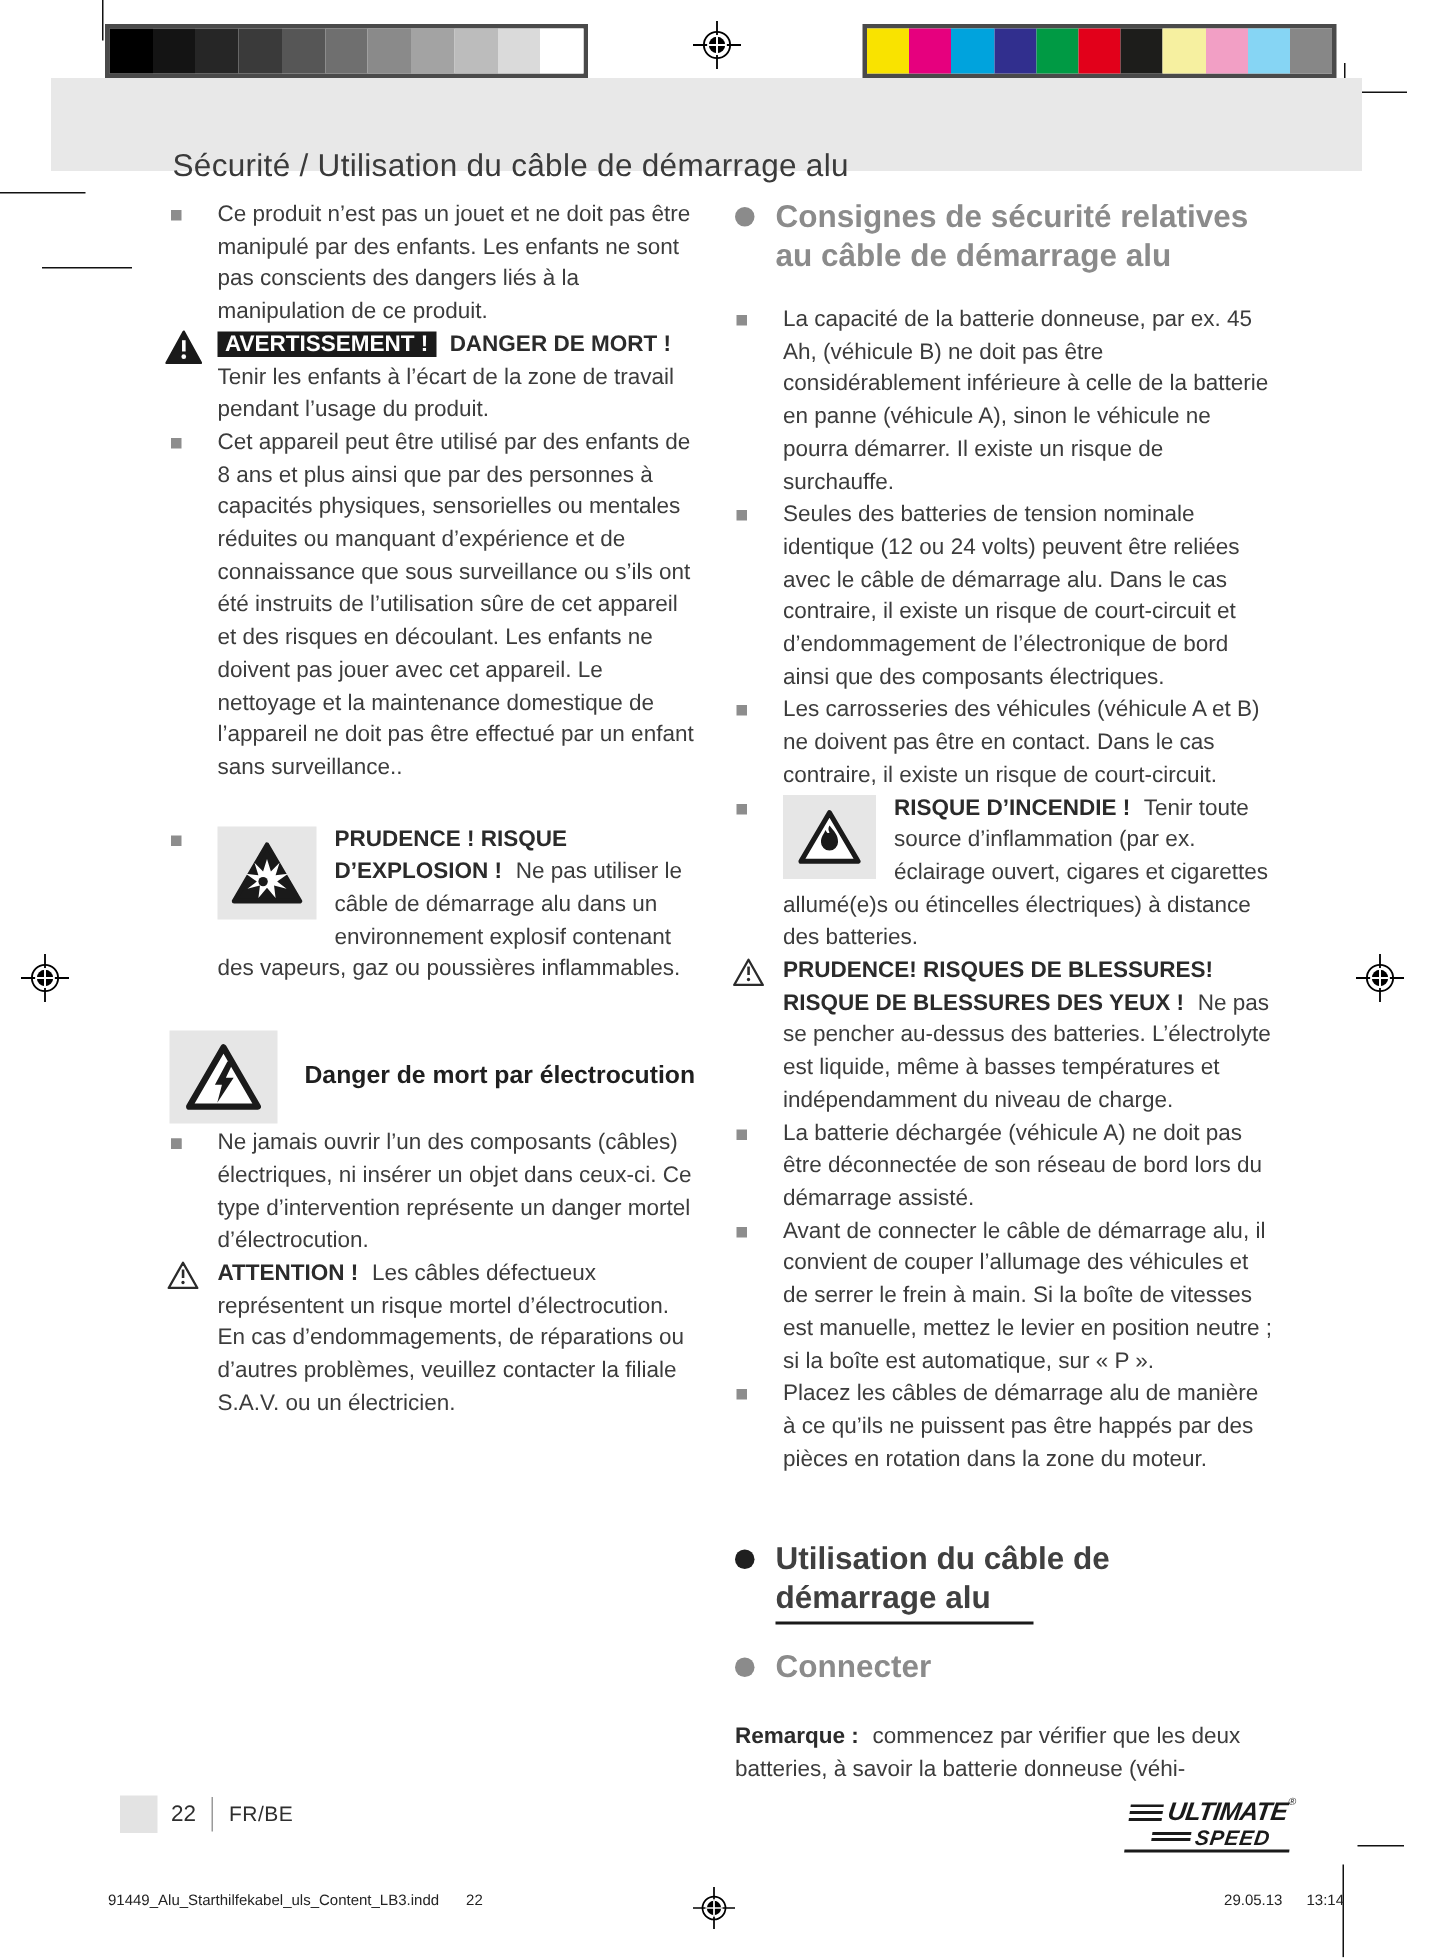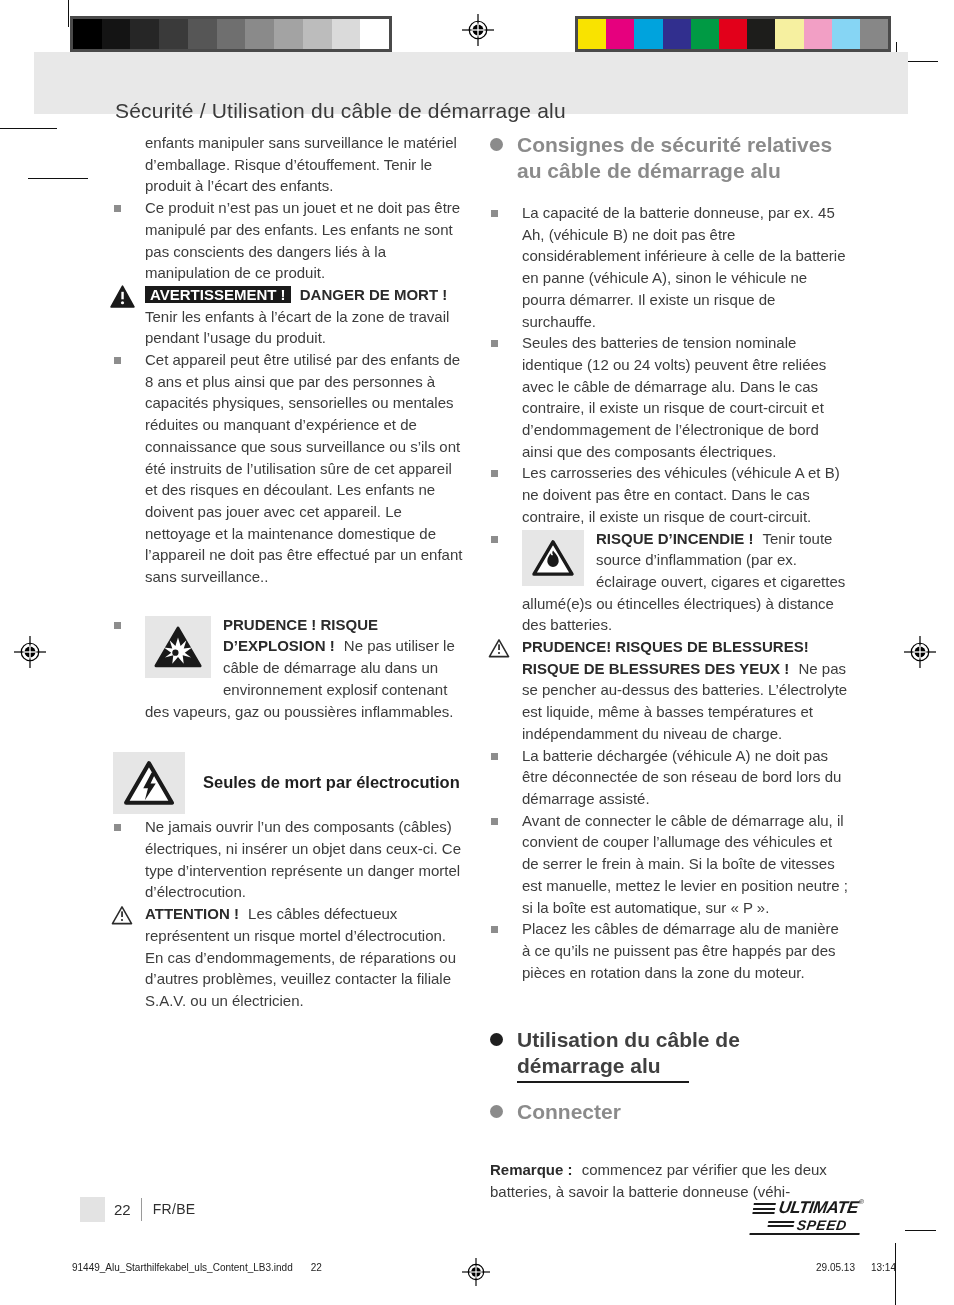--- a/index.html
+++ b/index.html
@@ -36,21 +36,21 @@
   .black-head{color:#404040;}
   .black-head .dot{background:#1f1f1f;}
   .head-underline{display:inline-block;border-bottom:2px solid #1a1a1a;padding-right:28px;padding-bottom:2px;}
   .electro-head{display:flex;align-items:center;margin-top:30px;}
   .electro-head .icon-frame{flex:0 0 72px;height:62px;background:#e6e6e6;display:flex;align-items:center;justify-content:center;margin-right:18px;}
   .electro-title{font-weight:bold;font-size:16.5px;color:#1f1f1f;}
   .mt26{margin-top:26px;}
   .mt18{margin-top:18px;}
   .mt44{margin-top:44px;}
   .mt16{margin-top:16px;}
-  .mt22{margin-top:34px;}
+  .mt22{margin-top:22px;}
   .mt2{margin-top:2px;}
   .clearfix::after{content:"";display:block;clear:both;}
   
   .footer-row{position:absolute;left:80px;top:1196px;display:flex;align-items:center;height:26px;}
   .footer-sq{width:25px;height:25px;background:#e3e3e3;margin-right:9px;}
   .footer-page{font-size:15px;color:#2e2e2e;margin-right:10px;}
   .footer-div{width:1px;height:23px;background:#9a9a9a;margin-right:11px;}
   .footer-loc{font-size:14px;color:#2e2e2e;letter-spacing:.3px;}
   
   .uslogo{position:absolute;left:752px;top:1198px;width:110px;transform:skewX(-8deg);}
@@ -150,23 +150,20 @@
   <div class="cropline" style="left:908px;top:61px;width:30px;height:1px;"></div>
   <div class="cropline" style="left:905px;top:1230px;width:31px;height:1px;"></div>
   <div class="cropline" style="left:895px;top:1243px;width:1px;height:62px;"></div>
 
   <div class="header-band">
     <div class="header-title">Sécurité / Utilisation du câble de démarrage alu</div>
   </div>
 
   <div class="col col-left">
 
-    <div class="para">
-      <span>enfants manipuler sans surveillance le matériel d’emballage. Risque d’étouffement. Tenir le produit à l’écart des enfants.</span>
-    </div>
 
     <div class="para">
       <span class="bullet-sq"></span>
       <span>Ce produit n’est pas un jouet et ne doit pas être manipulé par des enfants. Les enfants ne sont pas conscients des dangers liés à la manipulation de ce produit.</span>
     </div>
 
     <div class="para">
       <span class="tri-marker">
         <svg width="25" height="23" viewBox="0 0 24 22">
             <path d="M12 1 L23 21 H1 Z" fill="#1a1a1a" stroke="#1a1a1a" stroke-width="1.5" stroke-linejoin="round"></path>
@@ -197,21 +194,21 @@
       <span>Ne pas utiliser le câble de démarrage alu dans un environnement explosif contenant des vapeurs, gaz ou poussières inflammables.</span>
     </div>
 
     <div class="electro-head">
       <span class="icon-frame">
         <svg width="52" height="46" viewBox="0 0 50 44">
             <path d="M25 3 L47 41 H3 Z" fill="#fff" stroke="#1a1a1a" stroke-width="4" stroke-linejoin="round"></path>
             <polygon points="27.5,12 19.5,27 24,27 21,38.5 31.5,22.5 26.5,22.5 31.5,12" fill="#1a1a1a"></polygon>
           </svg>
       </span>
-      <span class="electro-title">Seules de mort par électrocution</span>
+      <span class="electro-title">Danger de mort par électrocution</span>
     </div>
 
     <div class="para mt2">
       <span class="bullet-sq"></span>
     </div>
 
     <div class="para">
       <span class="bullet-sq"></span>
       <span>Ne jamais ouvrir l’un des composants (câbles) électriques, ni insérer un objet dans ceux-ci. Ce type d’intervention représente un danger mortel d’électrocution.</span>
     </div>

